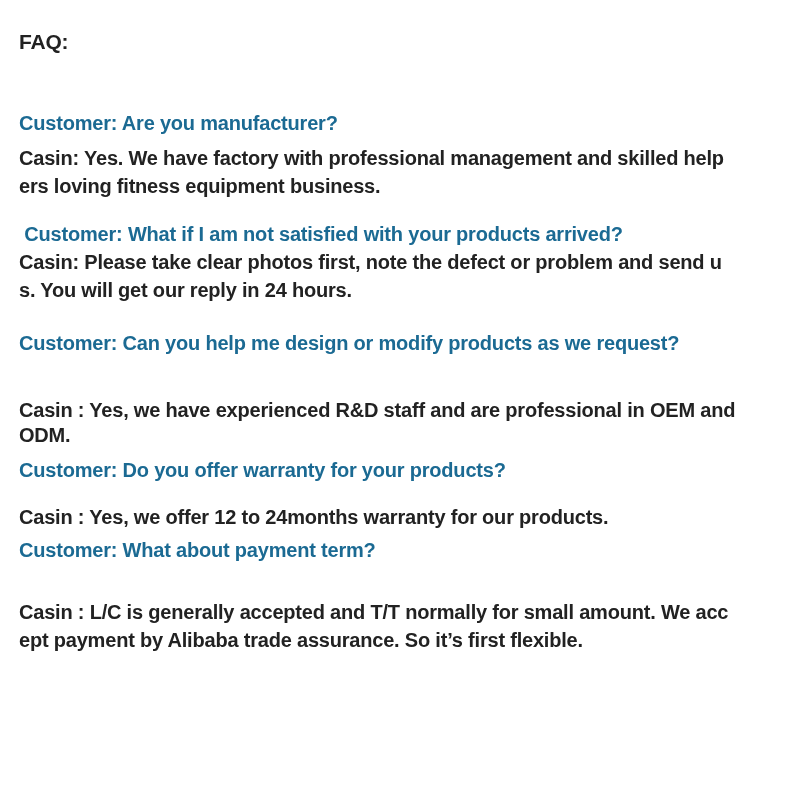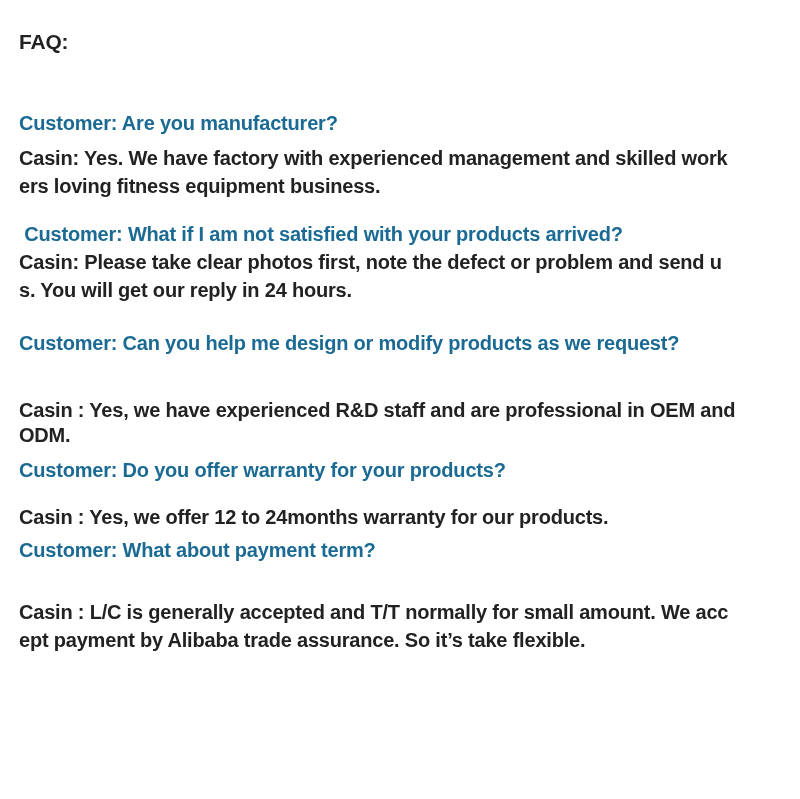--- a/index.html
+++ b/index.html
@@ -34,21 +34,21 @@
       color: #222222;
     }
   </style>
 </head>
 <body>
 
 <div class="line title" style="top:30px;">FAQ:</div>
 
 <div>
   <div class="line q" style="top:99px;margin-top:12px;">Customer: Are you manufacturer?</div>
-  <div class="line a" style="top:146px;">Casin: Yes. We have factory with experienced management and skilled work</div>
+  <div class="line a" style="top:146px;">Casin: Yes. We have factory with professional management and skilled help</div>
   <div class="line a" style="top:174px;">ers loving fitness equipment business.</div>
 </div>
 
 <div>
   <div class="line q" style="top:222px; white-space:pre;"> Customer: What if I am not satisfied with your products arrived?</div>
   <div class="line a" style="top:250px;">Casin: Please take clear photos first, note the defect or problem and send u</div>
   <div class="line a" style="top:278px;">s. You will get our reply in 24 hours.</div>
 </div>
 
 <div>
@@ -58,14 +58,14 @@
 </div>
 
 <div>
   <div class="line q" style="top:458px;">Customer: Do you offer warranty for your products?</div>
   <div class="line a" style="top:505px;">Casin : Yes, we offer 12 to 24months warranty for our products.</div>
 </div>
 
 <div>
   <div class="line q" style="top:538px;">Customer: What about payment term?</div>
   <div class="line a" style="top:600px;">Casin : L/C is generally accepted and T/T normally for small amount. We acc</div>
-  <div class="line a" style="top:628px;">ept payment by Alibaba trade assurance. So it’s take flexible.</div>
+  <div class="line a" style="top:628px;">ept payment by Alibaba trade assurance. So it’s first flexible.</div>
 </div>
 
 </body></html>

